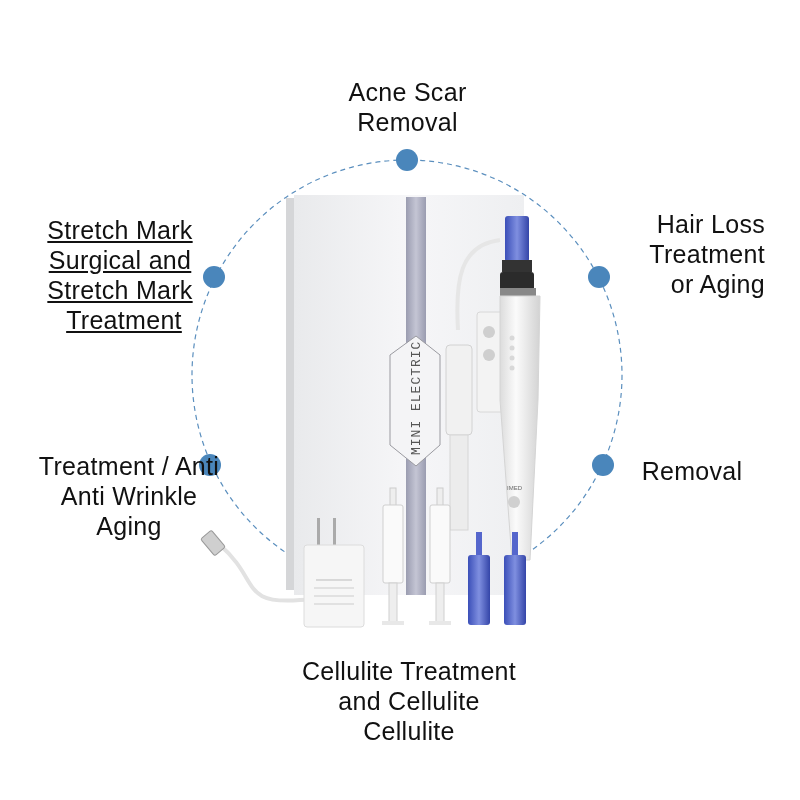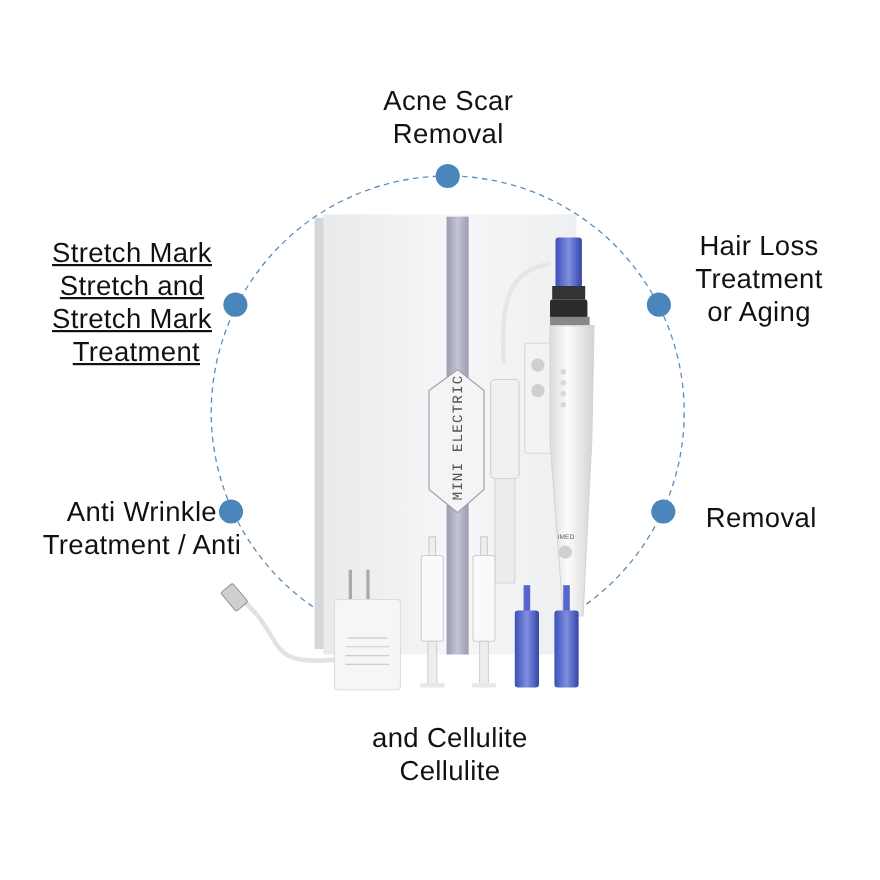--- a/index.html
+++ b/index.html
@@ -123,36 +123,38 @@
   <circle cx="603" cy="465" r="11" fill="#4a86bb"></circle>
 </svg>
 
 <div class="label" style="left:320px; top:77px; width:175px;">
   <span>Acne Scar</span>
   <span>Removal</span>
 </div>
 
 <div class="label" style="left:40px; top:215px; width:160px;text-decoration:underline;">
   <span>Stretch Mark</span>
-  <span>Stretch and</span>
+  <span>Surgical and</span>
   <span>Stretch Mark</span>
   <span style="padding-left:8px">Treatment</span>
 </div>
 
-<div class="label" style="left:615px; top:209px; width:150px;">
+<div class="label" style="left:615px; top:209px; width:150px;text-align:right;">
   <span>Hair Loss</span>
   <span>Treatment</span>
   <span>or Aging</span>
 </div>
 
 <div class="label" style="left:34px; top:451px; width:190px;">
+  <span>Treatment / Anti</span>
   <span>Anti Wrinkle</span>
-  <span>Treatment / Anti</span>
+  <span>Aging</span>
 </div>
 
 <div class="label" style="left:617px; top:456px; width:150px;">
   <span>Removal</span>
 </div>
 
 <div class="label" style="left:300px; top:656px; width:218px;">
+  <span>Cellulite Treatment</span>
   <span>and Cellulite</span>
   <span>Cellulite</span>
 </div>
 
 </body></html>

